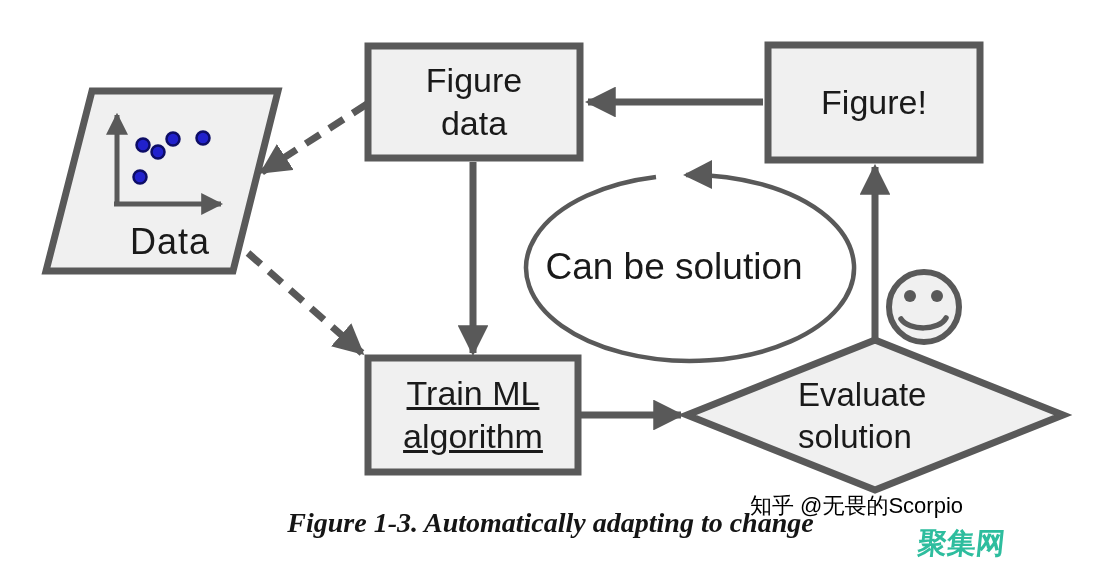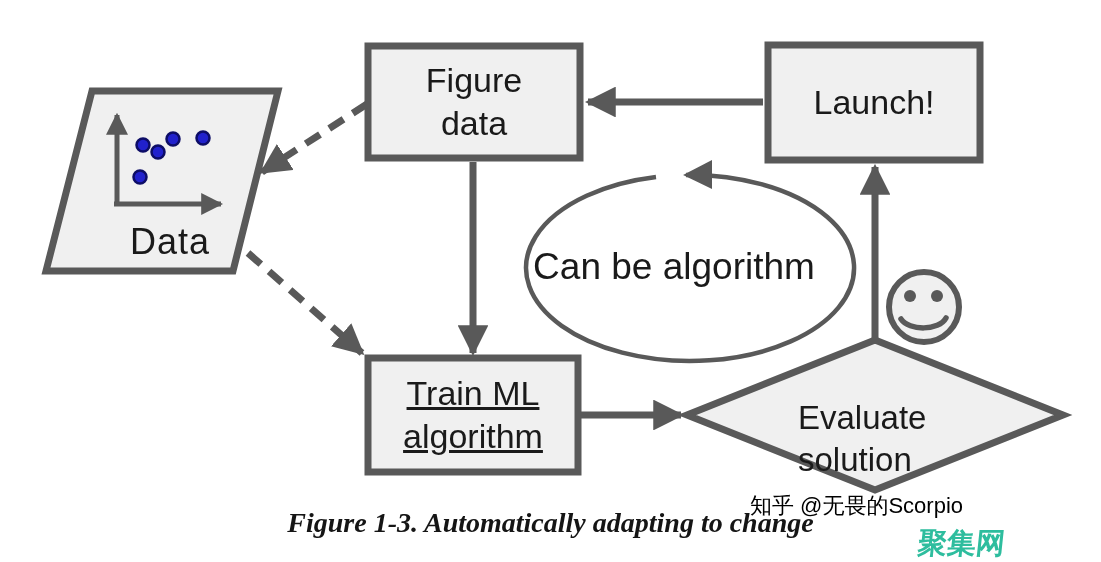--- a/index.html
+++ b/index.html
@@ -16,21 +16,21 @@
     display:flex;align-items:center;justify-content:center;
     text-align:center;
     white-space:pre-line;
     color:#1a1a1a;
     font-size:34px;line-height:1.26;
     pointer-events:none;
   }
   .lbl-update{left:368px;top:46px;width:212px;height:112px;}
   .lbl-launch{left:768px;top:45px;width:212px;height:115px;}
   .lbl-train{left:368px;top:358px;width:210px;height:114px;text-decoration:underline;}
-  .lbl-evaluate{left:798px;top:374px;display:block;text-align:left;font-size:33px;line-height:1.27;margin-top:23px;}
+  .lbl-evaluate{left:798px;top:374px;display:block;text-align:left;font-size:33px;line-height:1.27;}
   .lbl-data{left:103px;top:220px;width:134px;height:44px;font-size:36px;letter-spacing:1px;}
   .lbl-annotation{left:518px;top:244px;width:312px;height:46px;font-size:37px;}
   .caption{
     position:absolute;left:0;top:507px;width:1101px;
     text-align:center;
     font-family:"Liberation Serif", serif;
     font-style:italic;font-weight:bold;
     font-size:28px;color:#151515;
     z-index:3;
   }
@@ -100,26 +100,26 @@
     </g>
 
     <g stroke="#595959" stroke-width="7" fill="none" stroke-dasharray="17 11">
       <line x1="367" y1="104" x2="262" y2="172" marker-end="url(#ah)"></line>
       <line x1="248" y1="253" x2="362" y2="353" marker-end="url(#ah)"></line>
     </g>
   </svg>
 
   <div class="lbl lbl-update">Figure
 data</div>
-  <div class="lbl lbl-launch">Launch!</div>
+  <div class="lbl lbl-launch">Figure!</div>
   <div class="lbl lbl-train">Train ML
 algorithm</div>
   <div class="lbl lbl-evaluate">Evaluate
 solution</div>
   <div class="lbl lbl-data">Data</div>
-  <div class="lbl lbl-annotation">Can be algorithm</div>
+  <div class="lbl lbl-annotation">Can be solution</div>
 
   <div class="wm-zhihu">知乎 @无畏的Scorpio</div>
   <div class="wm-site">聚集网</div>
 
   <div class="caption">Figure 1-3. Automatically adapting to change</div>
 
 </div>
 
 </body></html>

